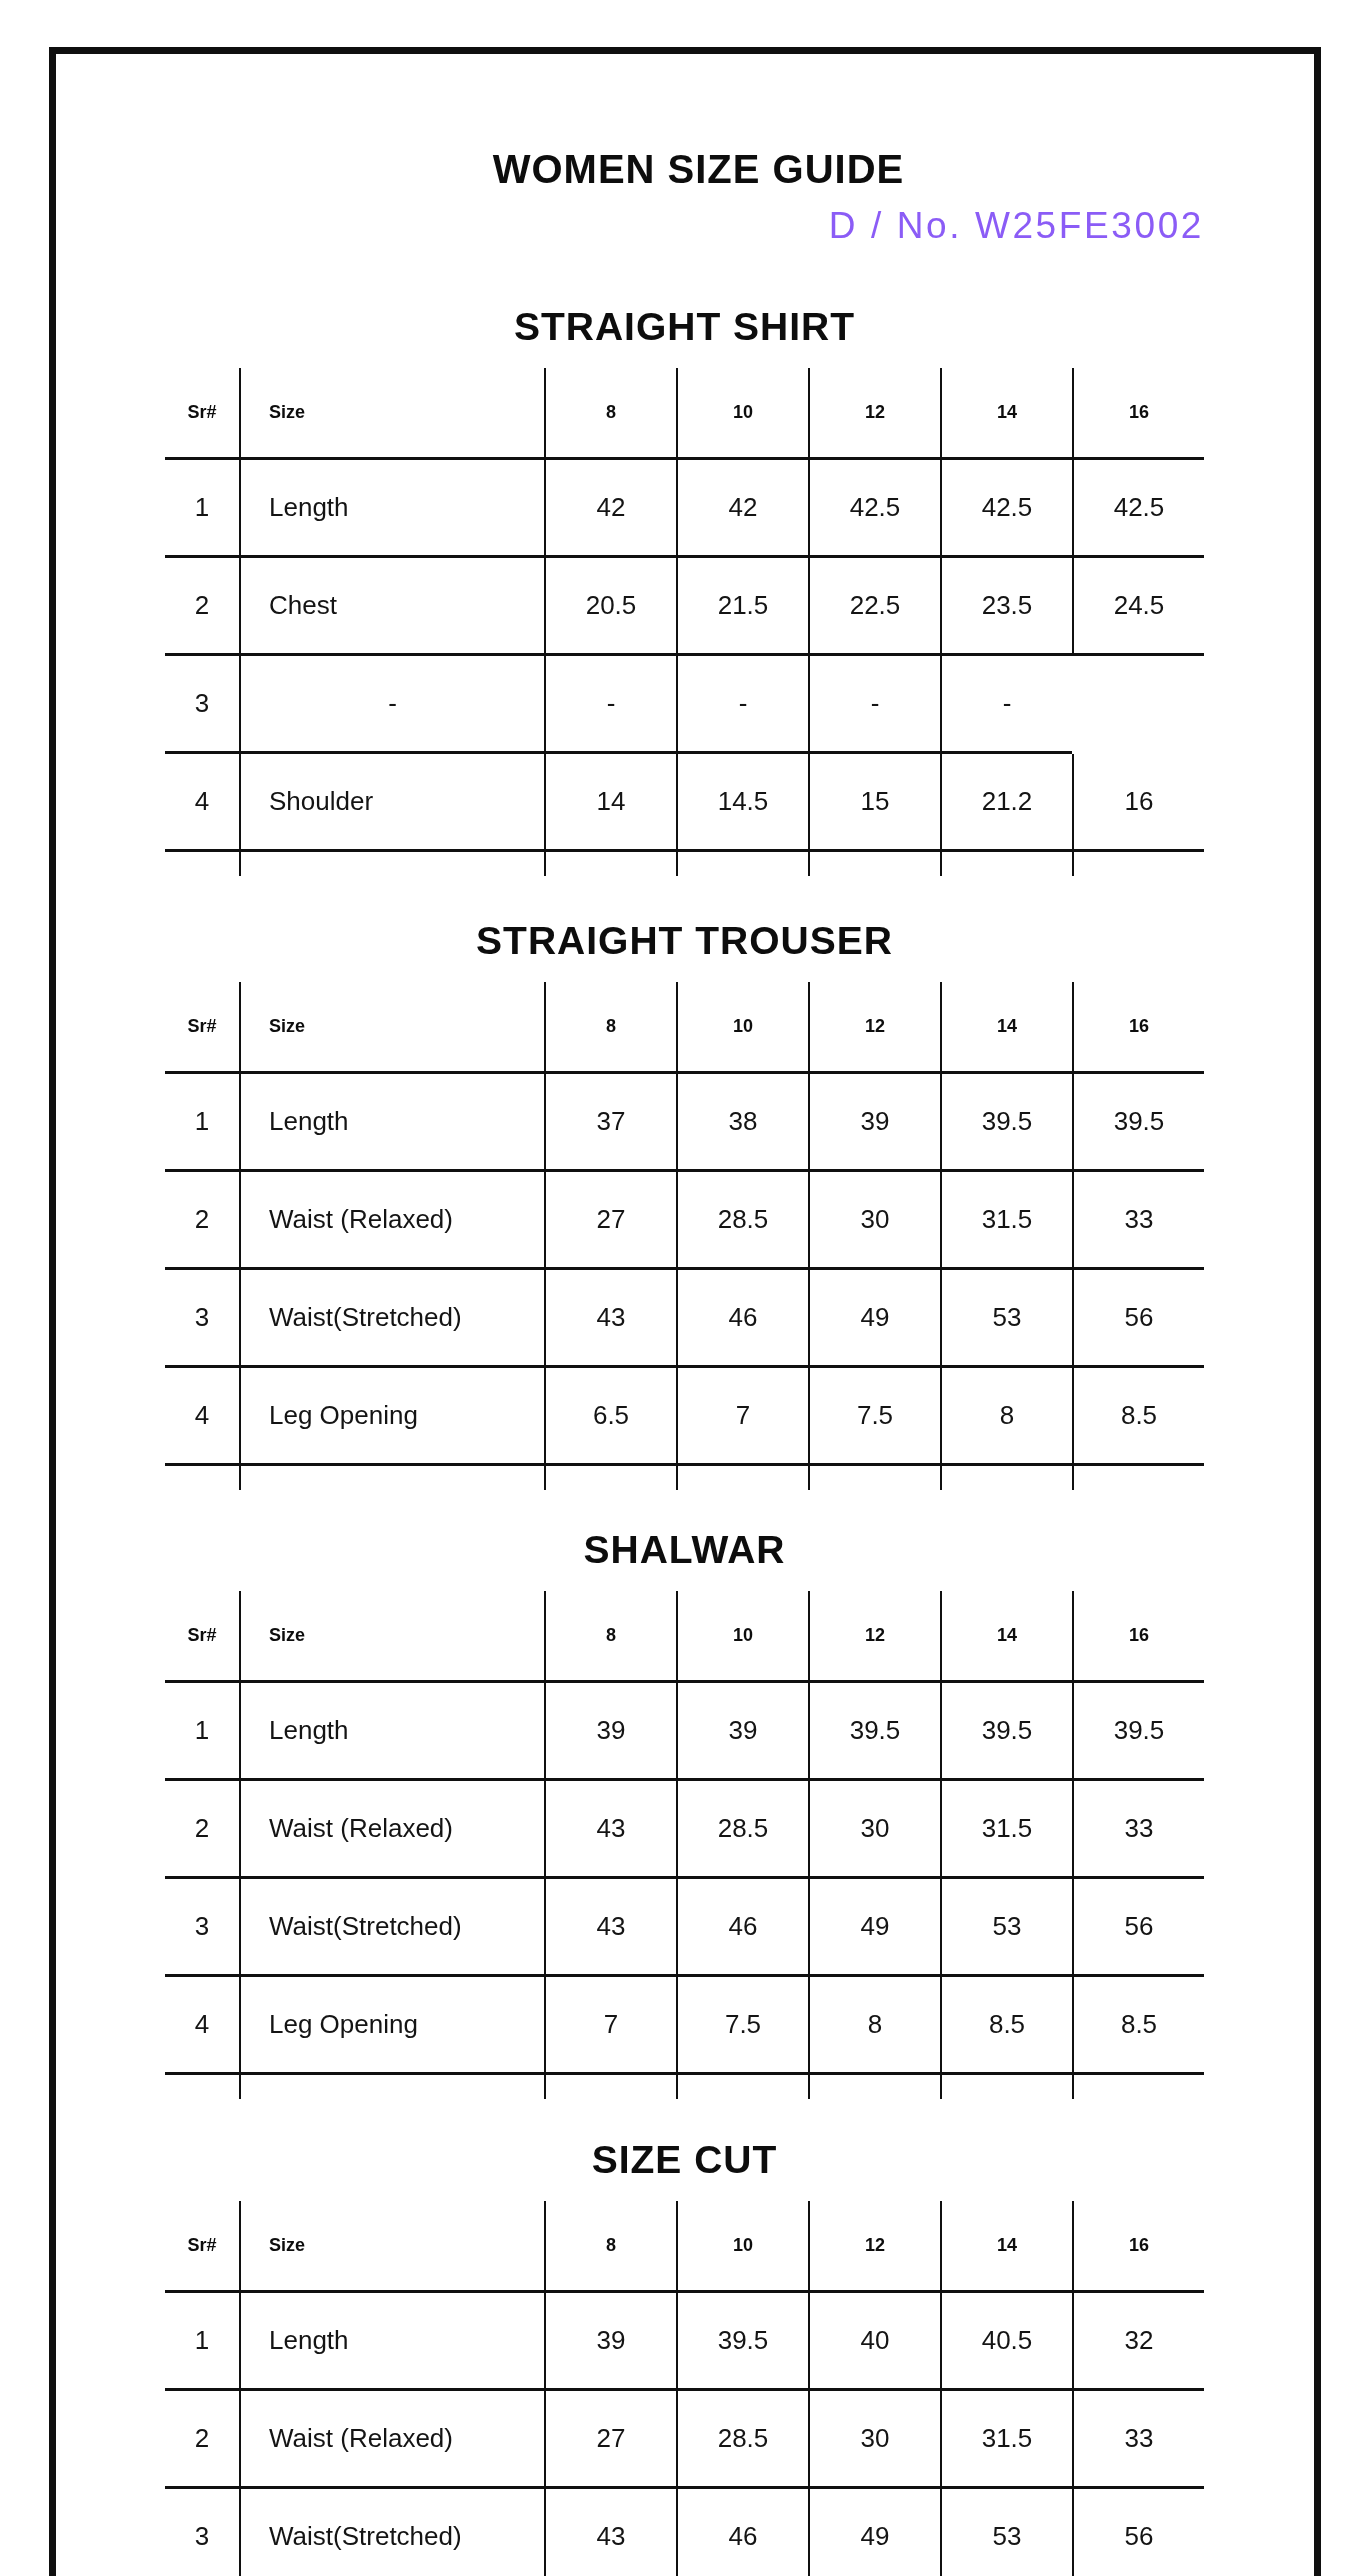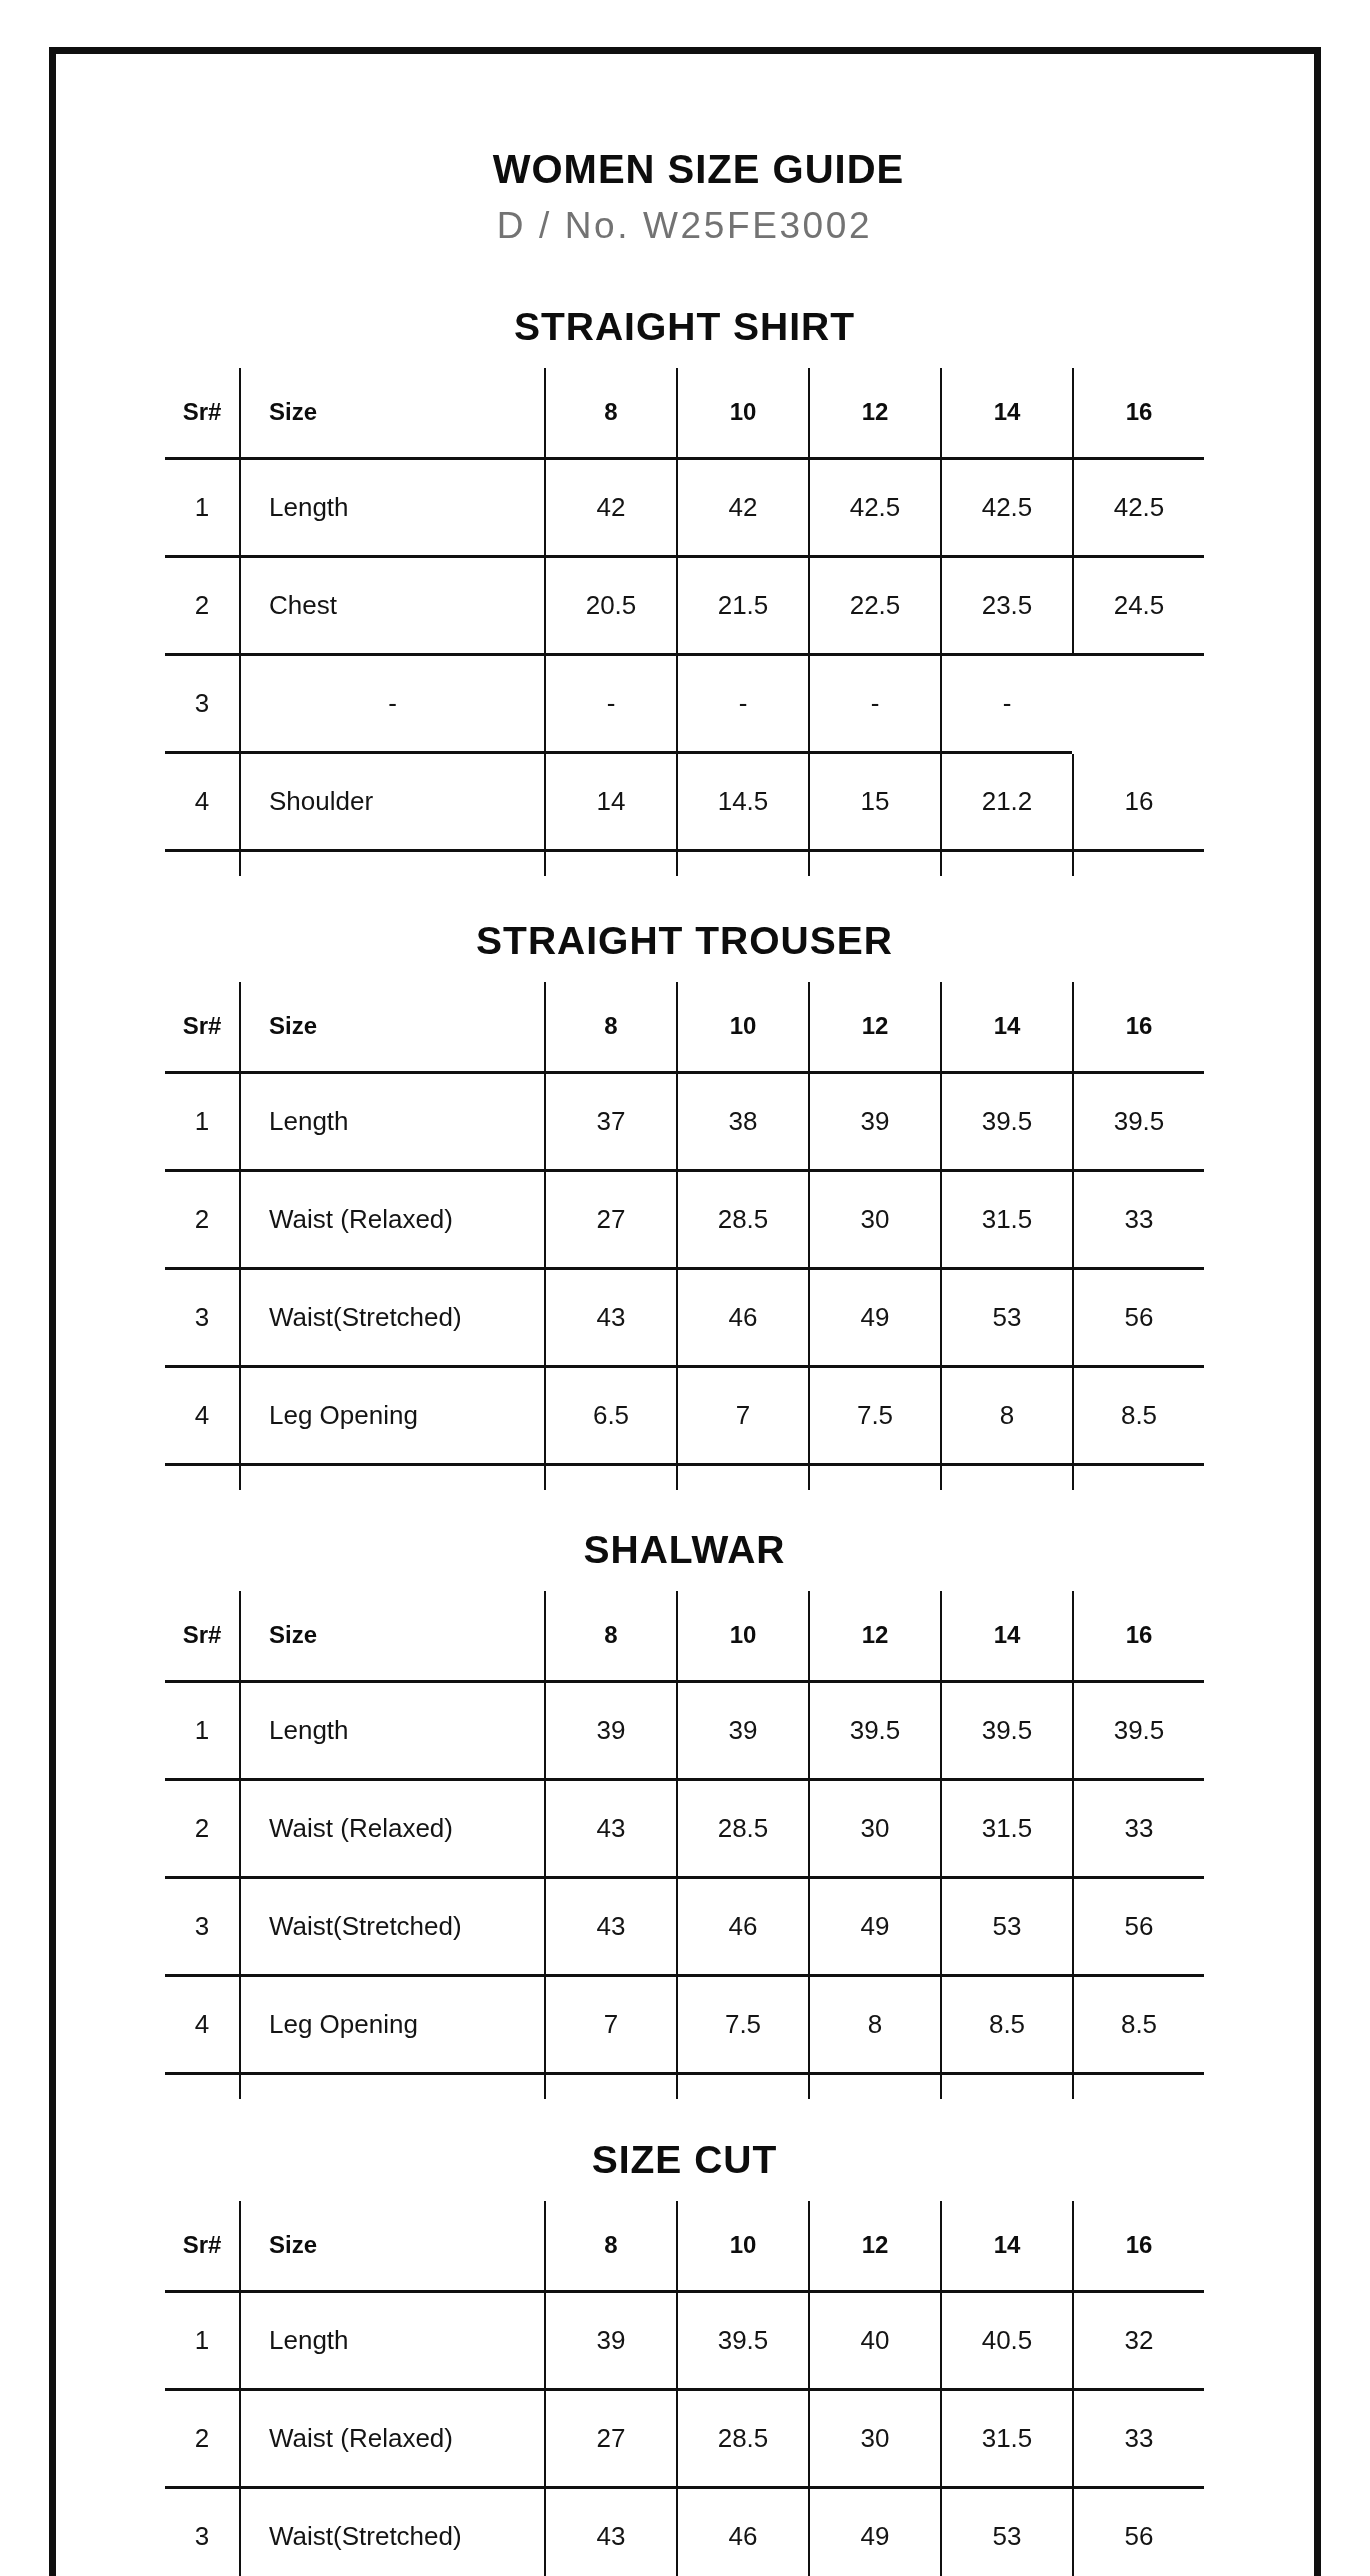--- a/index.html
+++ b/index.html
@@ -37,22 +37,22 @@
     color:#0d0d0d;
   }
   .design-no{
     position:absolute;
     left:0; top:207px;
     width:100%;
     font-size:37px;
     line-height:38px;
     font-weight:400;
     letter-spacing:2.6px;
-    text-align:center;
-    color:#737373;
+    text-align:right;
+    color:#8b5cf6;
   }
   .size-section{
     position:absolute;
     left:0;
     width:100%;
   }
   .section-heading{
     margin:16px;
     font-size:39px;
     line-height:39px;
@@ -79,21 +79,21 @@
     justify-content:center;
     border-left:2.1px solid #101010;
     font-size:26px;
     color:#141414;
     white-space:nowrap;
   }
   .c-sr{border-left:none;}
   .c-size{justify-content:flex-start;padding-left:28px;}
   .thead .cell,.trow .cell{border-bottom:3.6px solid #101010;}
   .stub-row .cell{border-bottom:none;}
-  .hcell{font-weight:700;font-size:24px;color:#0d0d0d;}
+  .hcell{font-weight:700;font-size:18px;color:#0d0d0d;}
 </style>
 </head>
 <body>
 
 <div class="page">
   <div class="frame"></div>
   <div class="content">
     <h1 class="page-title">WOMEN SIZE GUIDE</h1>
     <div class="design-no">D / No. W25FE3002</div>
     <div id="sections">

